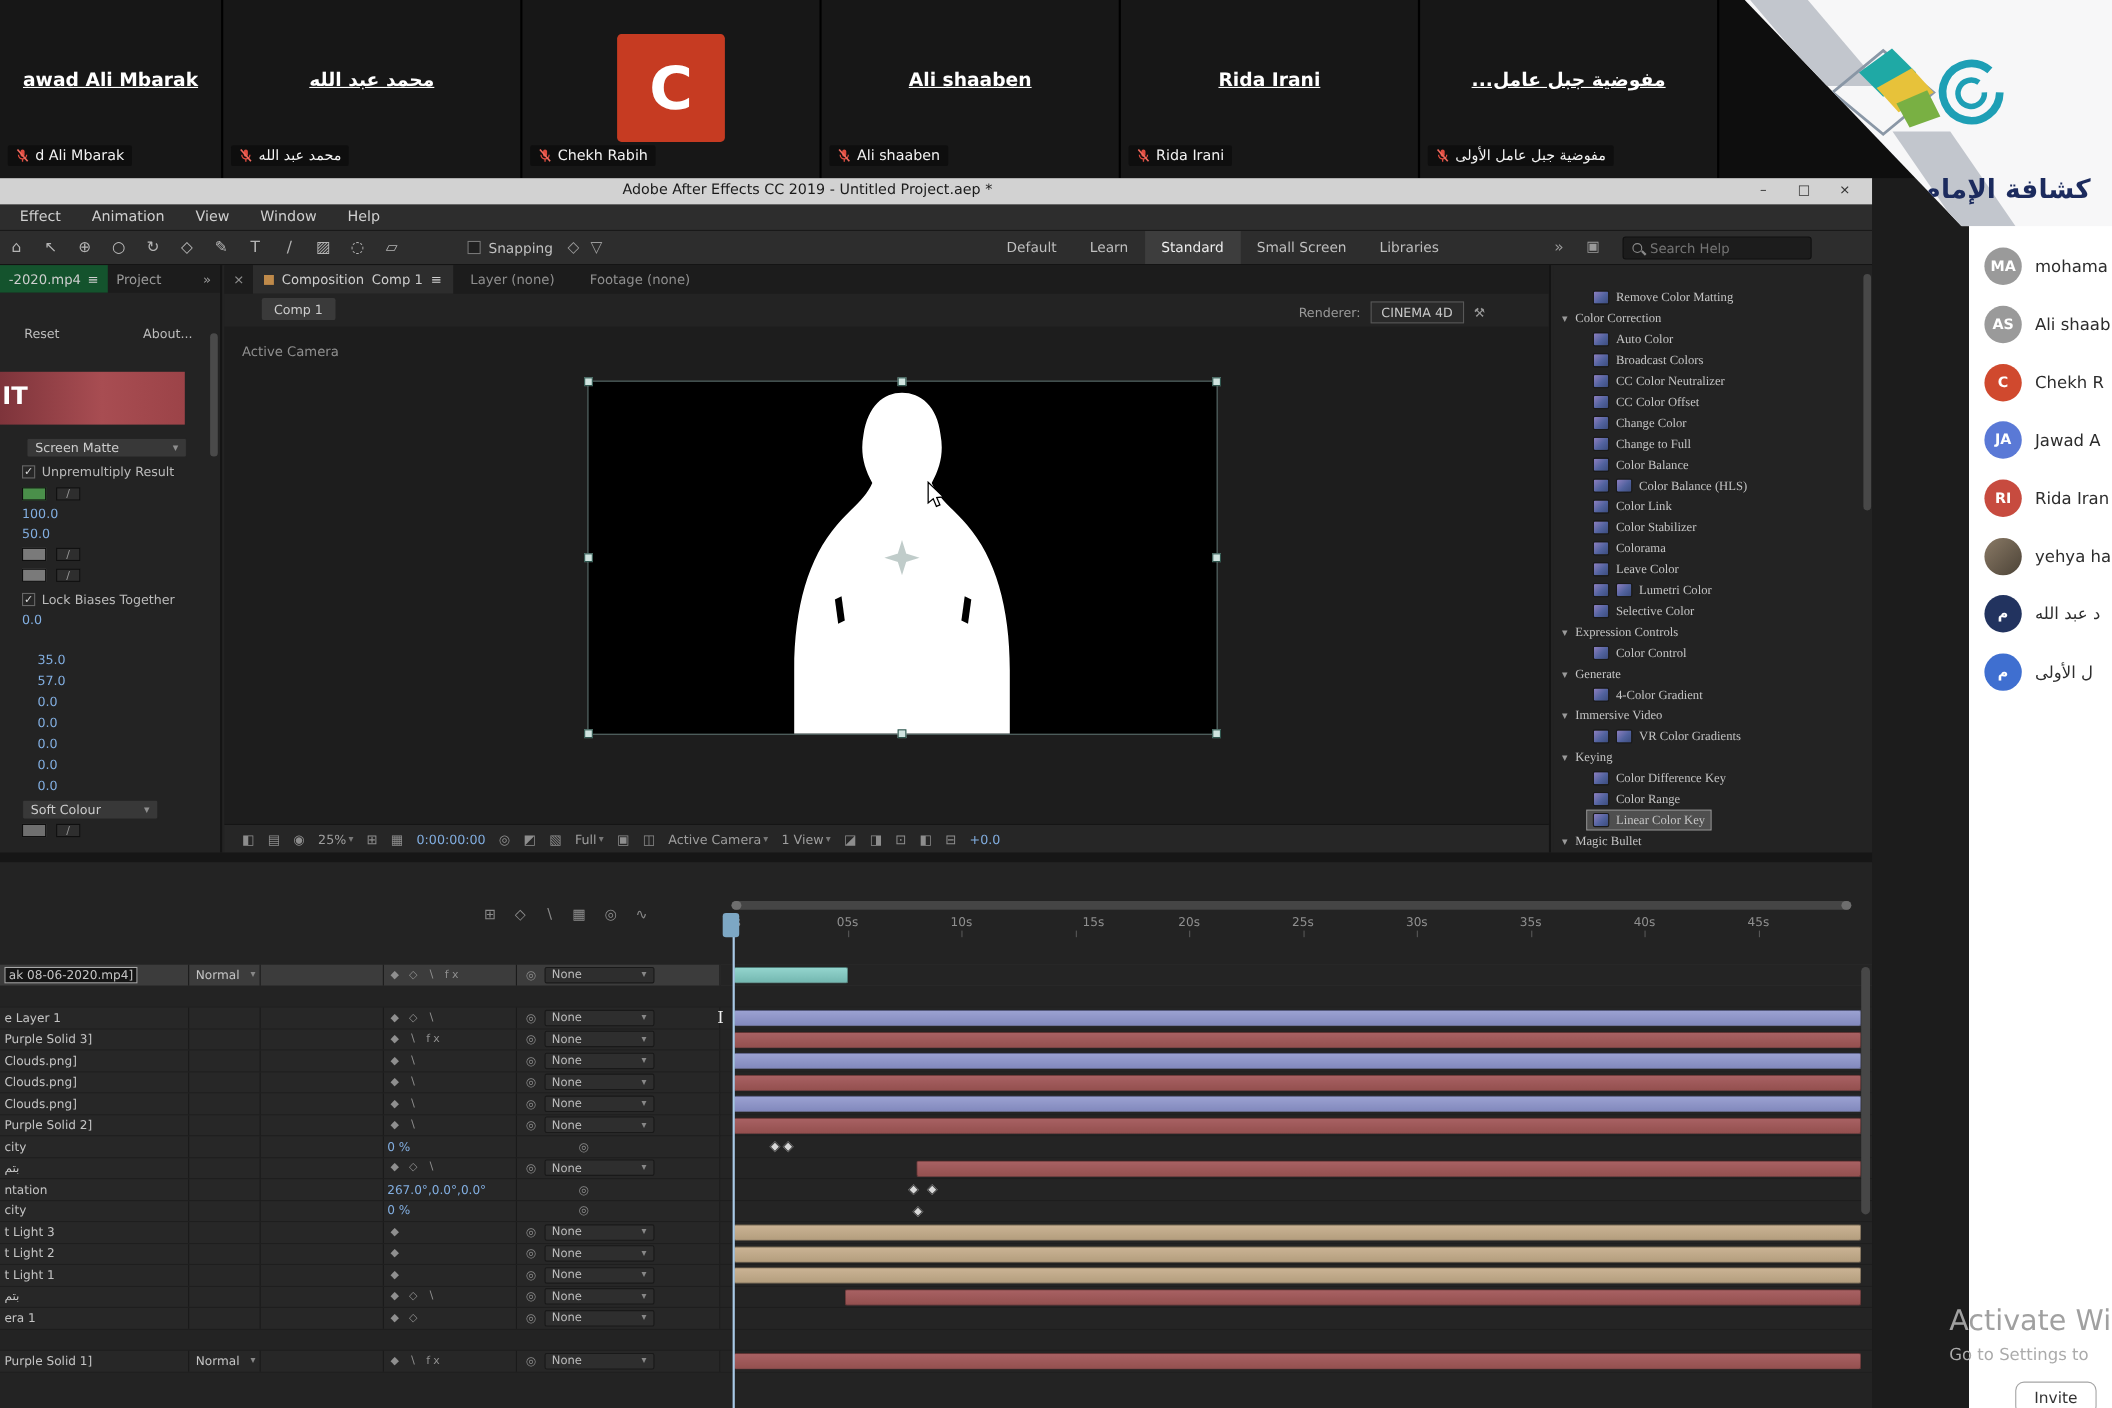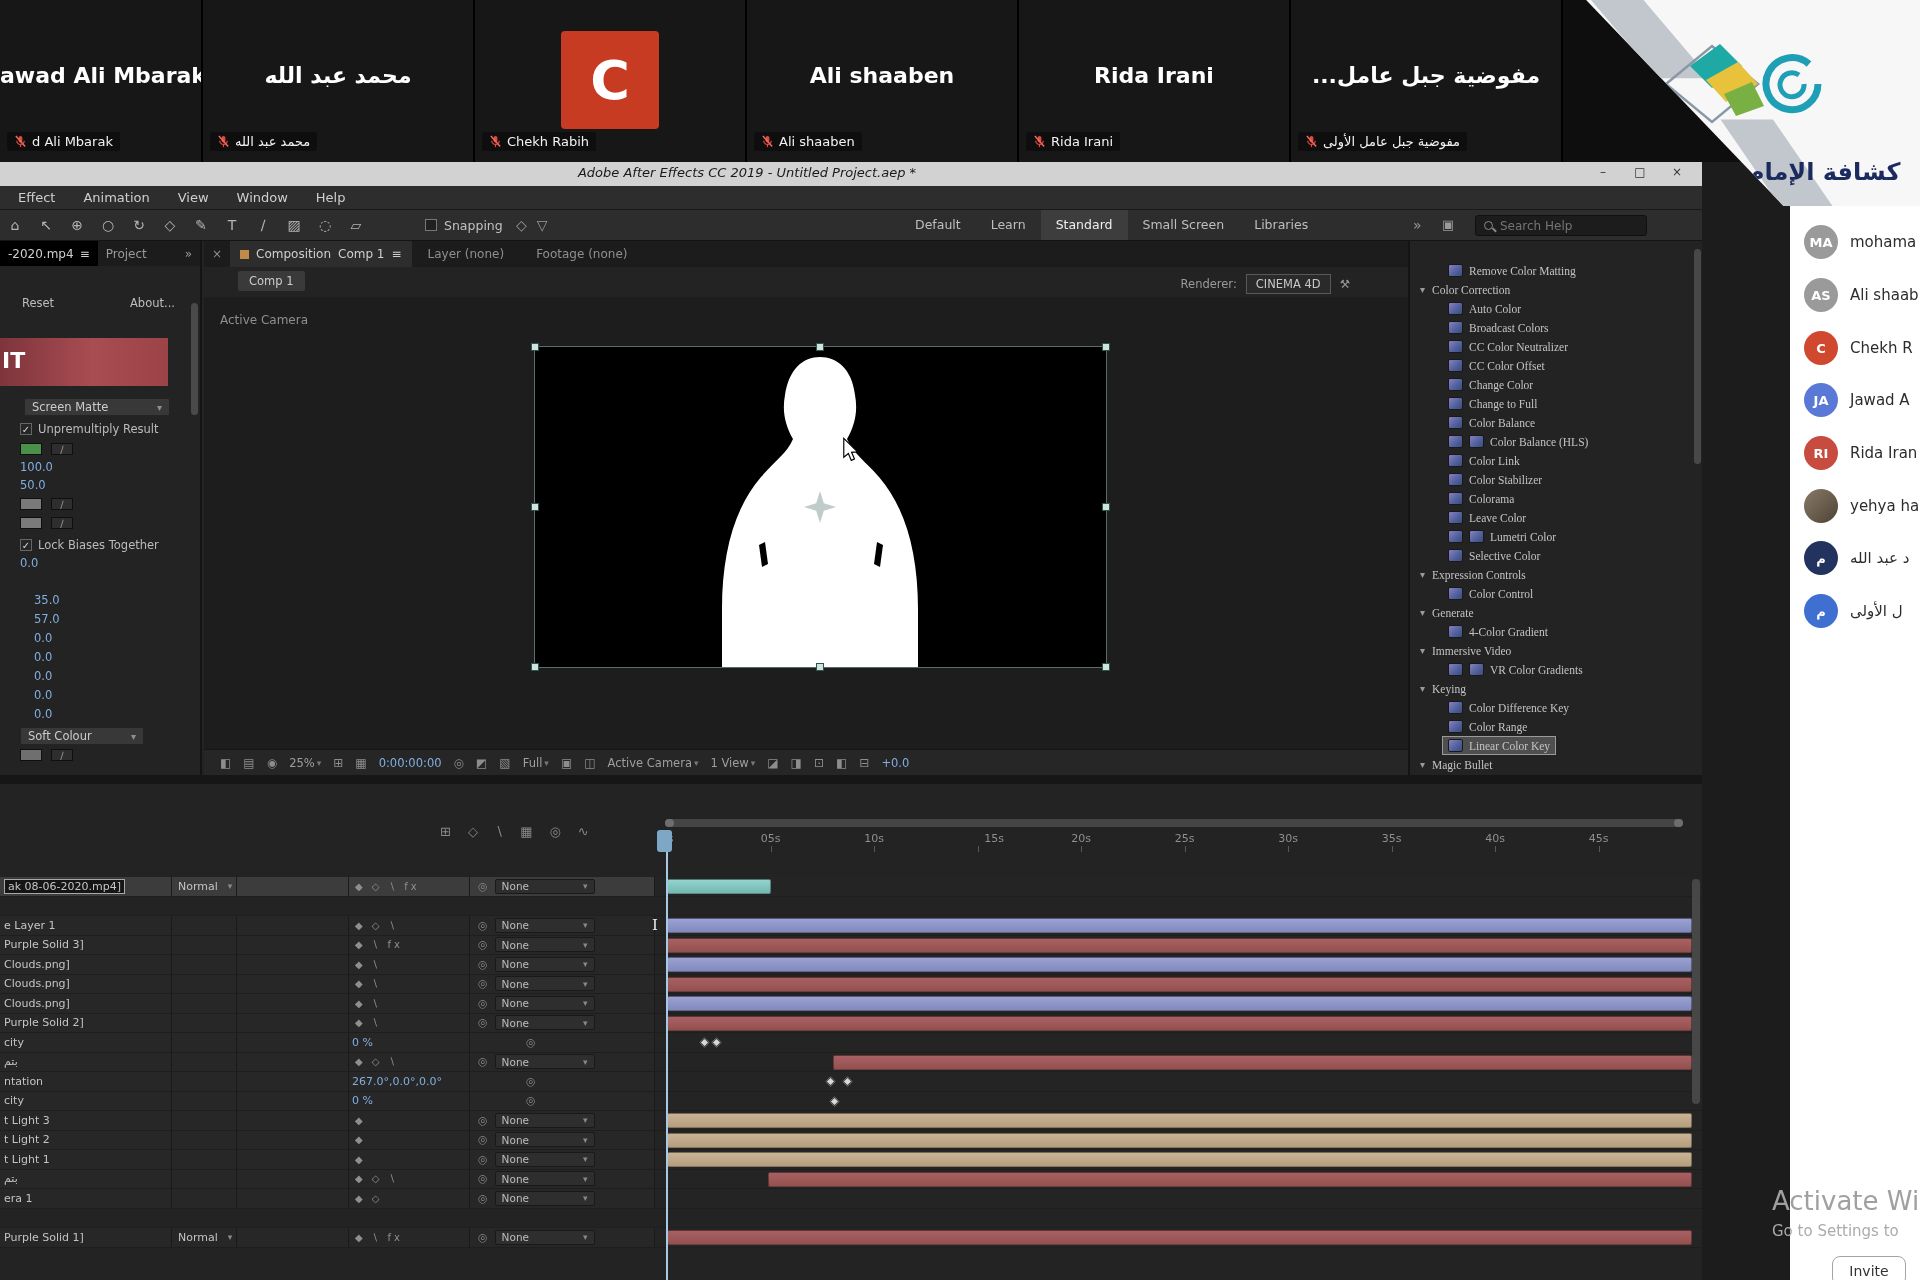--- a/index.html
+++ b/index.html
@@ -4,28 +4,28 @@
 <style>
 *{box-sizing:border-box;margin:0;padding:0;}
 html,body{background:#000;}
 #stage{position:relative;width:1920px;height:1280px;overflow:hidden;background:#1e1e1e;
   font-family:"DejaVu Sans","Liberation Sans",sans-serif;color:#c8c8c8;}
 
 
 #zoom-strip{position:absolute;left:0;top:0;width:1920px;height:162px;background:#000;display:flex;z-index:1;}
 .tile{position:relative;height:162px;background:#171717;border-right:2px solid #000;overflow:hidden;flex:0 0 auto;}
 .tile-fill{flex:1 1 auto;background:#0e0e0e;border-right:none;}
-.tile-title{position:absolute;left:0;right:0;top:63px;text-align:center;color:#fff;font-size:22px;font-weight:bold;white-space:nowrap;}
+.tile-title{position:absolute;left:0;right:0;top:63px;text-align:center;color:#fff;font-size:17px;font-weight:bold;white-space:nowrap;text-decoration:underline;}
 .tile-label{position:absolute;left:7px;bottom:11px;display:flex;align-items:center;gap:5px;background:rgba(8,8,8,.55);padding:2px 7px;font-size:13px;color:#f2f2f2;white-space:nowrap;border-radius:2px;}
 .tile-avatar{position:absolute;left:50%;top:31px;transform:translateX(-50%);width:98px;height:98px;display:flex;align-items:center;justify-content:center;font-size:54px;font-weight:bold;color:#fff;border-radius:4px;}
 
 
 #ae{position:absolute;left:0;top:162px;width:1702px;height:1118px;background:#232323;z-index:2;}
 #ae-titlebar{position:absolute;left:0;top:0;width:100%;height:24px;background:#d2d2d2;color:#1a1a1a;font-size:13px;}
-#ae-title{position:absolute;left:447px;top:3px;width:600px;text-align:center;white-space:nowrap;font-style:italic;}
+#ae-title{position:absolute;left:434px;top:3px;width:600px;text-align:center;white-space:nowrap;}
 .win-ctl{position:absolute;top:3px;width:30px;text-align:center;color:#333;font-size:12px;cursor:default;}
 #ctl-min{left:1588px;}#ctl-max{left:1625px;}#ctl-close{left:1662px;}
 #ae-menubar{position:absolute;left:0;top:24px;width:100%;height:24px;background:#2d2d2d;border-bottom:1px solid #191919;display:flex;align-items:center;padding-left:18px;gap:28px;font-size:13px;color:#cfcfcf;}
 #ae-toolbar{position:absolute;left:0;top:48px;width:100%;height:31px;background:#2d2d2d;border-bottom:1px solid #141414;font-size:14px;color:#b4b4b4;}
 #tools{position:absolute;left:6px;top:0;height:30px;display:flex;gap:13px;align-items:center;}
 #tools .tool{width:18px;text-align:center;}
 #snapping{position:absolute;left:425px;top:0;height:30px;display:flex;align-items:center;gap:7px;font-size:12.5px;color:#c0c0c0;}
 #snap-icons{position:absolute;left:516px;top:0;height:30px;display:flex;align-items:center;gap:10px;color:#9a9a9a;}
 .cbx{width:12px;height:12px;border:1px solid #777;background:#202020;display:inline-block;}
 #workspaces{position:absolute;left:900px;top:0;height:30px;display:flex;align-items:center;font-size:12.5px;color:#bfbfbf;}
@@ -36,21 +36,21 @@
 #search-help{position:absolute;left:1475px;top:5px;width:172px;height:21px;background:#1c1c1c;border:1px solid #101010;border-radius:3px;display:flex;align-items:center;gap:7px;padding:0 8px;}
 #search-help input{background:transparent;border:none;outline:none;color:#9a9a9a;font-size:12px;width:130px;font-family:inherit;}
 .mag{width:9px;height:9px;border:1.5px solid #8a8a8a;border-radius:50%;position:relative;flex:0 0 auto;}
 .mag::after{content:"";position:absolute;left:7px;top:7px;width:5px;height:1.5px;background:#8a8a8a;transform:rotate(45deg);}
 #ae-divider{position:absolute;left:0;top:613px;width:100%;height:9px;background:#161616;}
 
 
 #panel-left{position:absolute;left:0;top:79px;width:202px;height:534px;background:#232323;border-right:2px solid #141414;overflow:hidden;}
 .ptabs{height:25px;background:#1c1c1c;display:flex;align-items:stretch;font-size:12px;color:#9a9a9a;}
 .ptab{padding:0 8px;display:flex;align-items:center;gap:6px;white-space:nowrap;}
-.ptab.active{background:#000000;color:#cfcfcf;}
+.ptab.active{background:#14532d;color:#cfcfcf;}
 .ptab-ovf{margin-left:auto;padding:0 8px;display:flex;align-items:center;}
 .ec-link{position:absolute;font-size:11.5px;color:#bdbdbd;}
 #ec-gradient{position:absolute;left:0;top:97px;width:168px;height:48px;background:linear-gradient(90deg,#7e343b,#a84d52 55%,#9c4348);}
 #ec-gradient span{position:absolute;left:2px;top:10px;color:#fff;font-weight:bold;font-size:22px;}
 .ec-dd{position:absolute;height:18px;background:#383838;border:1px solid #242424;border-radius:2px;font-size:11.5px;color:#ccc;display:flex;align-items:center;justify-content:space-between;padding:0 7px;}
 .ec-dd .caret{color:#8f8f8f;font-size:10px;}
 .ec-check{position:absolute;left:20px;display:flex;gap:6px;align-items:center;font-size:11.5px;color:#bbb;white-space:nowrap;}
 .cbx-on{width:12px;height:12px;border:1px solid #666;background:#262626;color:#ddd;font-size:10px;line-height:11px;text-align:center;flex:0 0 auto;}
 .ec-val{position:absolute;color:#82aee0;font-size:11.5px;}
 .ec-sw{position:absolute;left:20px;display:flex;gap:9px;align-items:center;}

